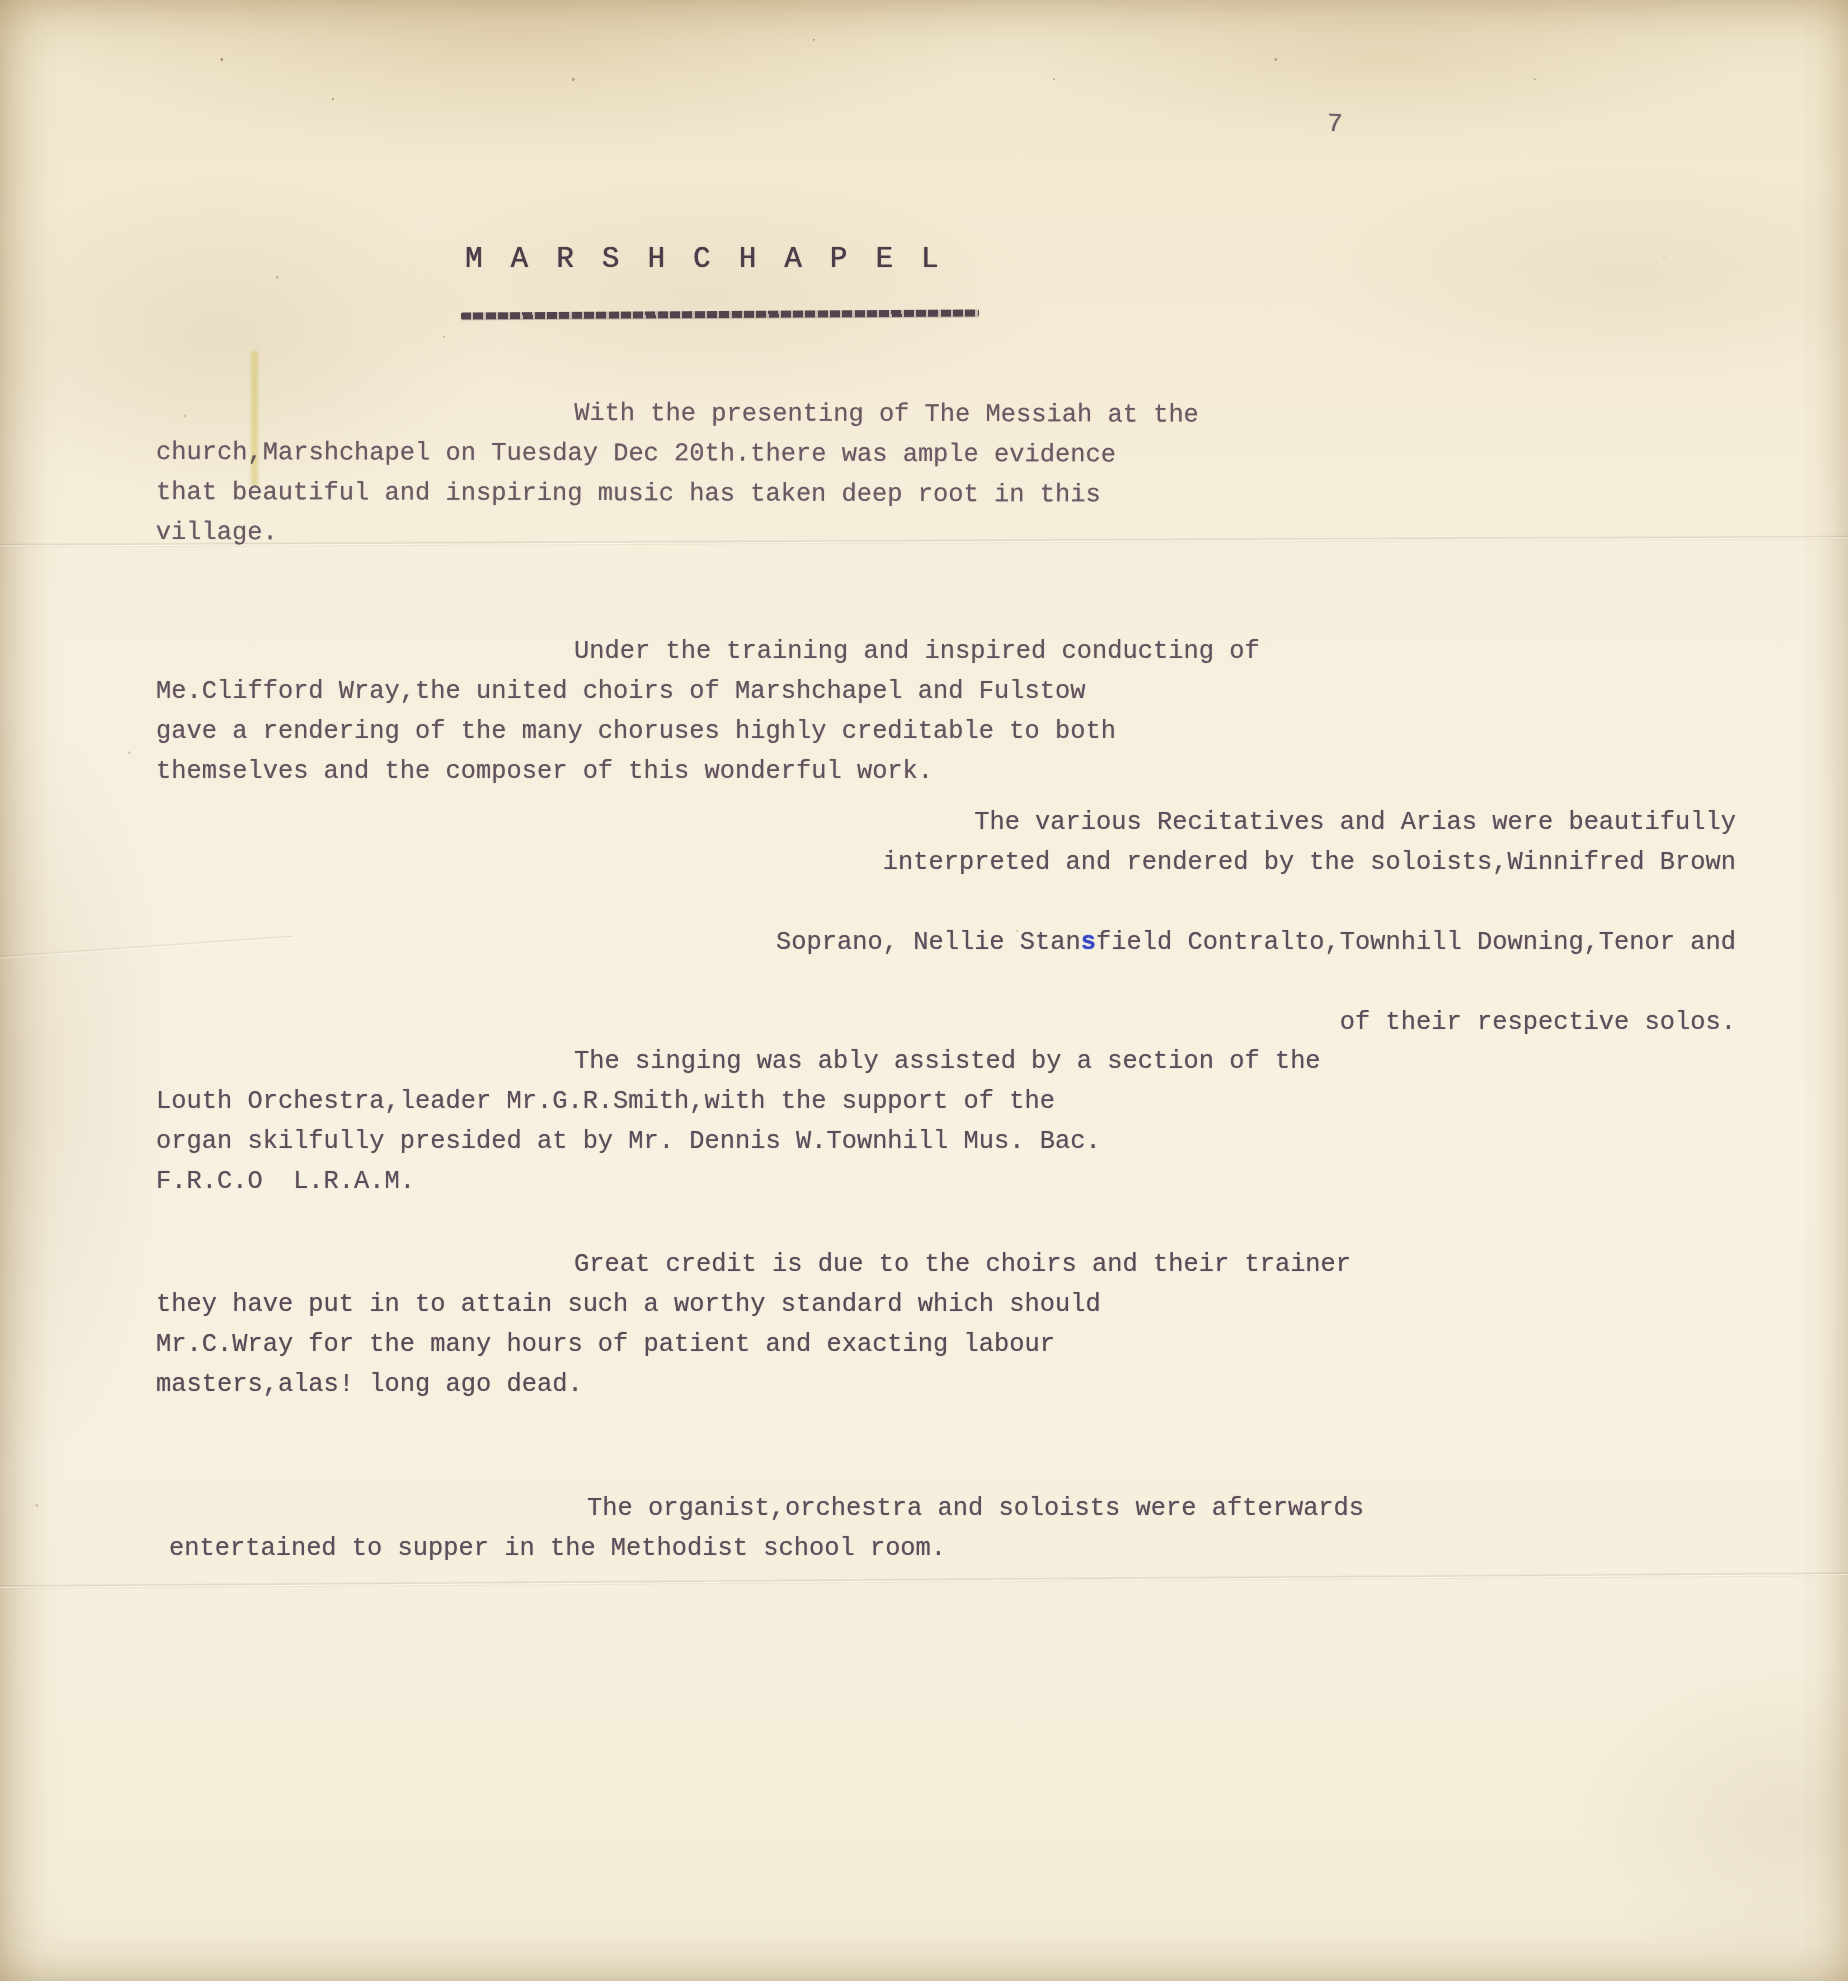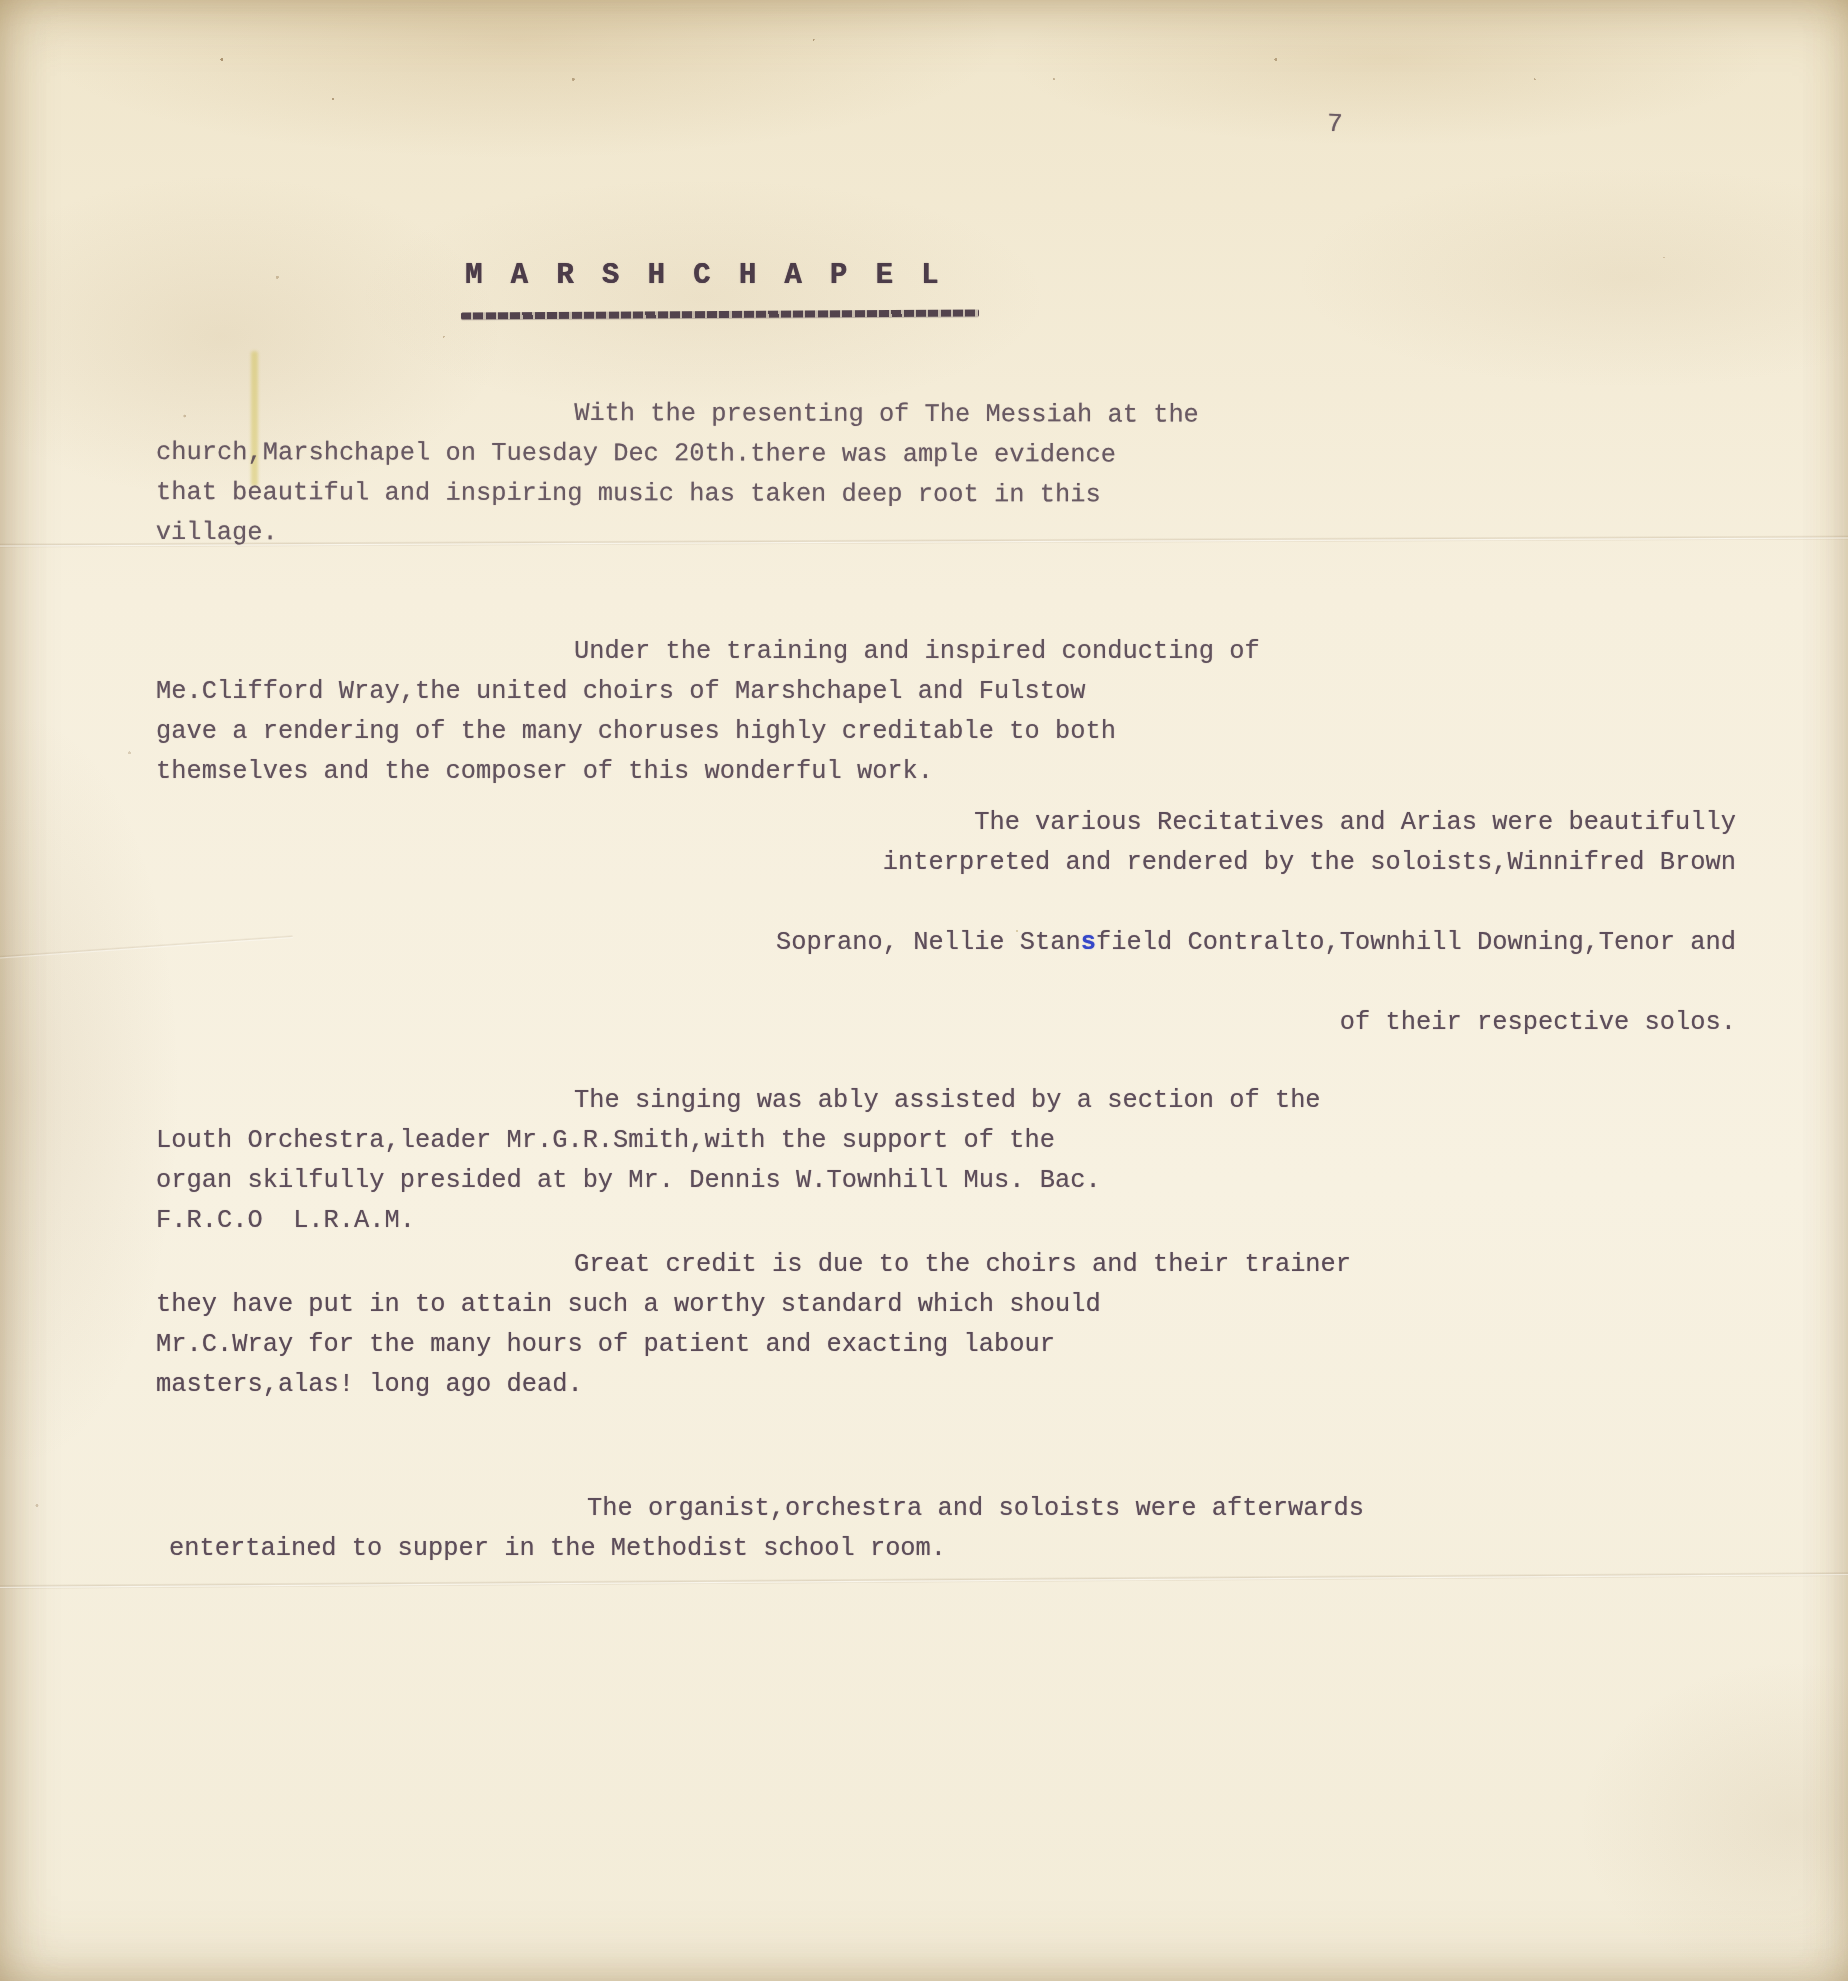--- a/index.html
+++ b/index.html
@@ -30,26 +30,25 @@
     left: 1327px; top: 109px;
     font-size: 26px;
     opacity: 0.85;
     text-shadow: 0 0 1.2px rgba(80,60,75,0.6);
     transform: rotate(2deg);
   }
   .title {
     position: absolute;
     left: 465px; top: 243px;
     font-size: 29px;
-    font-weight: bold;
+    font-weight: normal;
     letter-spacing: 5.4px;
     color: #4c3c49;
     text-shadow: 0.5px 0 0 rgba(76,60,73,0.85), 0 0 1.2px rgba(80,60,75,0.55);
     white-space: pre;
-    margin-top: 16px;
   }
   .title-underline {
     position: absolute;
     left: 461px; top: 311px;
     width: 518px; height: 7px;
     background: repeating-linear-gradient(90deg,
       rgba(74,58,70,0.95) 0px, rgba(74,58,70,0.95) 10px,
       rgba(74,58,70,0.25) 10px, rgba(74,58,70,0.25) 12.3px);
     border-radius: 1.5px;
     transform: rotate(-0.35deg);
@@ -61,21 +60,21 @@
     width: 1580px;
     font-size: 25.4px;
     line-height: 40px;
     text-shadow: 0 0 1px rgba(80,60,75,0.55);
   }
   .line { white-space: pre; }
   .line.indent { padding-left: 418px; }
   .p1 { top: 395px; opacity: 0.88; transform: rotate(0.15deg); }
   .p2 { top: 604px; opacity: 0.92; margin-top: 28px; }
   .p3 { top: 803px; opacity: 0.95; text-align: right; }
-  .p4 { top: 1081px; opacity: 0.95; }
+  .p4 { top: 1042px; opacity: 0.95; }
   .p5 { top: 1245px; opacity: 0.97; }
   .p6 { top: 1489px; opacity: 0.95; margin-left: 13px; }
   .correction {
     color: #2b3fc7;
     font-weight: bold;
     text-shadow: 0 0 1.2px rgba(43,63,199,0.7);
   }
   .crease {
     position: absolute;
     left: 0; width: 100%; height: 5.4px;

